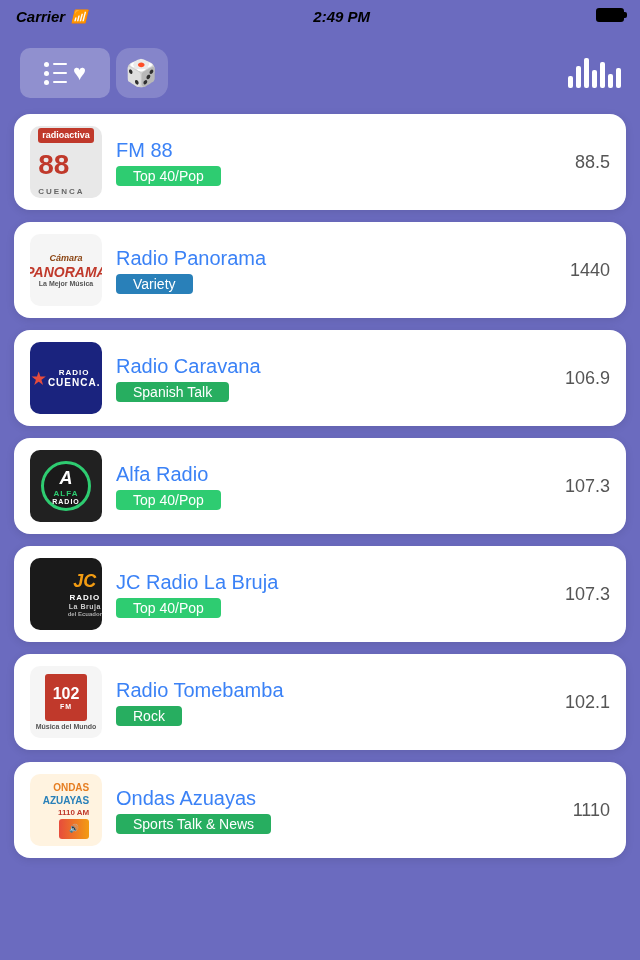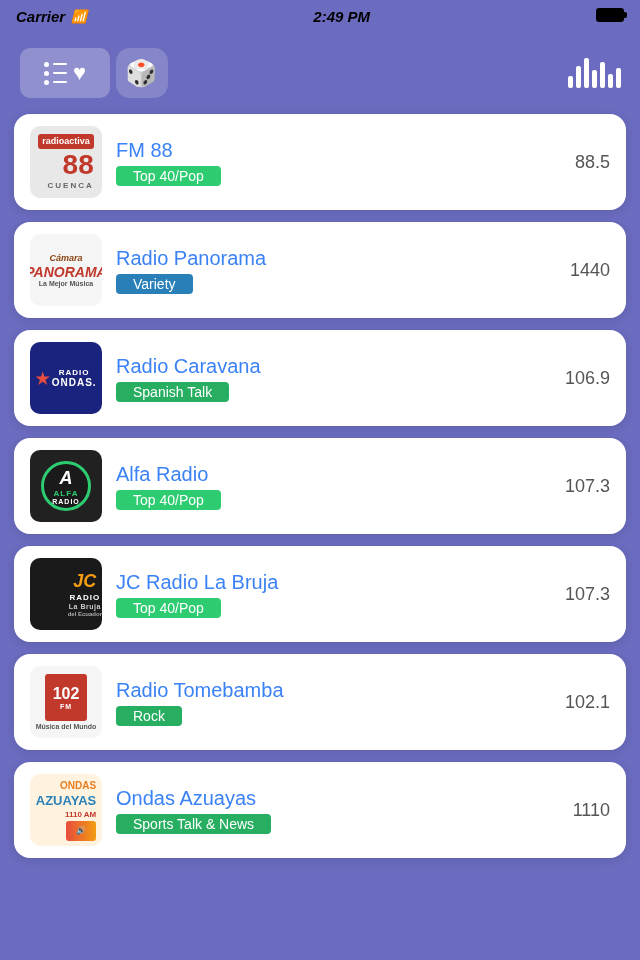--- a/index.html
+++ b/index.html
@@ -339,21 +339,21 @@
       <div class="eq-bar" style="height:14px"></div>
       <div class="eq-bar" style="height:20px"></div>
     </div>
   </button>
 </div>
 
 <div class="station-list">
 
   <div class="station-card">
     <div class="station-logo logo-fm88">
-      <div style="display:flex;flex-direction:column;align-items:flex-end;gap:2px">
+      <div style="display:flex;flex-direction:column;align-items:flex-start;gap:8px">
         <div class="logo-fm88-inner">radioactiva</div>
         <div class="logo-fm88-number">88</div>
         <div style="font-size:8px;color:#666;letter-spacing:2px">CUENCA</div>
       </div>
     </div>
     <div class="station-info">
       <div class="station-name">FM 88</div>
       <span class="genre-badge genre-top40">Top 40/Pop</span>
     </div>
     <div class="station-freq">88.5</div>
@@ -373,21 +373,21 @@
     </div>
     <div class="station-freq">1440</div>
   </div>
 
   <div class="station-card">
     <div class="station-logo logo-caravana">
       <div style="display:flex;align-items:center;gap:2px">
         <div style="color:#e74c3c;font-size:16px;font-weight:900">★</div>
         <div style="display:flex;flex-direction:column">
           <div style="font-size:8px;color:white;font-weight:bold;letter-spacing:1px">RADIO</div>
-          <div style="font-size:10px;color:white;font-weight:900;letter-spacing:1px">ONDAS.</div>
+          <div style="font-size:10px;color:white;font-weight:900;letter-spacing:1px">CUENCA.</div>
         </div>
       </div>
     </div>
     <div class="station-info">
       <div class="station-name">Radio Caravana</div>
       <span class="genre-badge genre-spanish-talk">Spanish Talk</span>
     </div>
     <div class="station-freq">106.9</div>
   </div>
 
@@ -436,21 +436,21 @@
       <div class="station-name">Radio Tomebamba</div>
       <span class="genre-badge genre-rock">Rock</span>
     </div>
     <div class="station-freq">102.1</div>
   </div>
 
   <div class="station-card">
     <div class="station-logo logo-ondas">
       <div style="display:flex;flex-direction:column;align-items:flex-end;gap:2px">
         <div style="font-size:10px;color:#e67e22;font-weight:bold">ONDAS</div>
-        <div style="font-size:13px;color:#2980b9;font-weight:bold">AZUAYAS</div>
+        <div style="font-size:10px;color:#2980b9;font-weight:bold">AZUAYAS</div>
         <div style="font-size:8px;color:#c0392b;font-weight:bold">1110 AM</div>
         <div style="width:30px;height:20px;background:linear-gradient(to right,#e74c3c,#f39c12);border-radius:3px;display:flex;align-items:center;justify-content:center">
           <span style="color:white;font-size:8px;font-weight:bold">🔊</span>
         </div>
       </div>
     </div>
     <div class="station-info">
       <div class="station-name">Ondas Azuayas</div>
       <span class="genre-badge genre-sports">Sports Talk &amp; News</span>
     </div>

